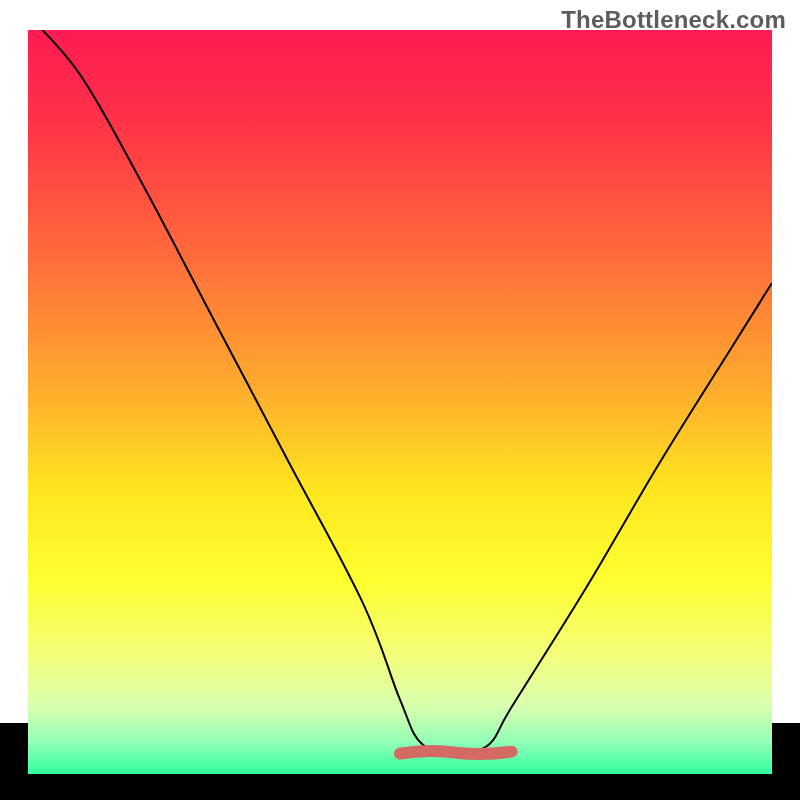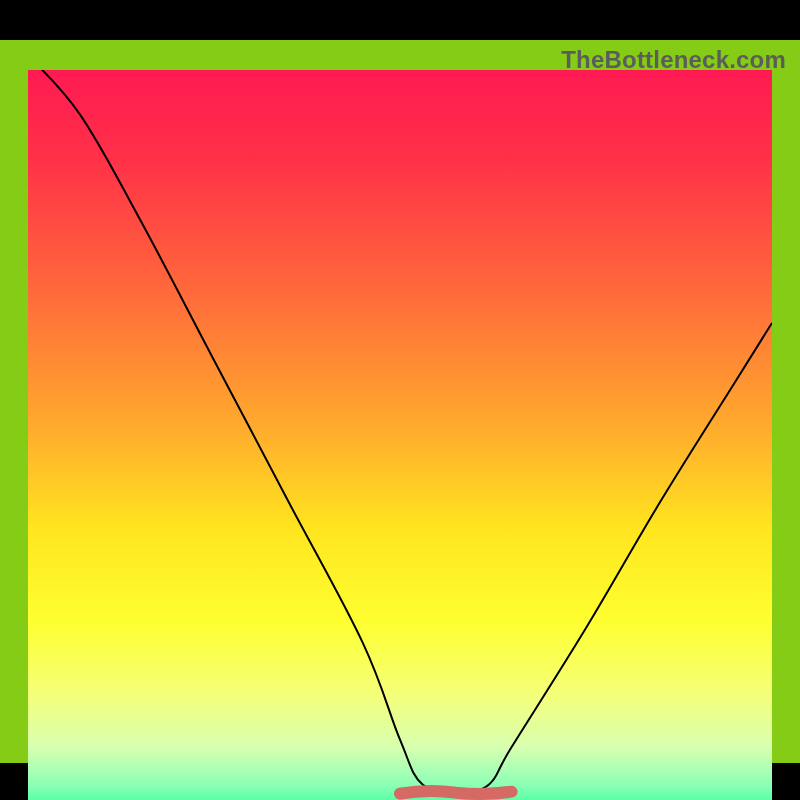--- a/index.html
+++ b/index.html
@@ -1,22 +1,21 @@
 <!DOCTYPE html>
 <html><head>
 <meta charset="utf-8">
 <style>
   * { margin: 0; padding: 0; box-sizing: border-box; }
   html, body { width: 800px; height: 800px; overflow: hidden; background: #000; }
   .frame {
     width: 800px;
     height: 723px;
-    background: #84cc16;
+    background: #ffffff;
     position: relative;
-    margin-top: 40px;
   }
   .watermark {
     position: absolute;
     top: 6px;
     right: 14px;
     font-family: Arial, Helvetica, sans-serif;
     font-size: 24px;
     font-weight: 600;
     color: #5c5c5c;
     letter-spacing: 0.2px;

